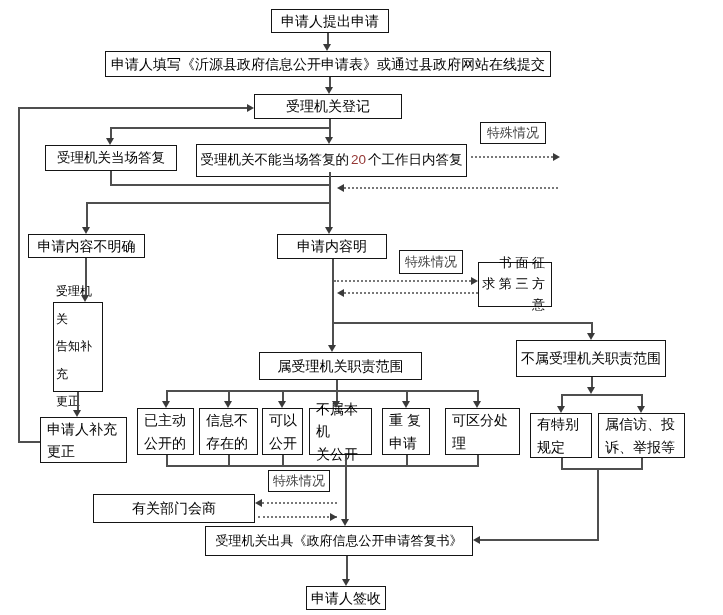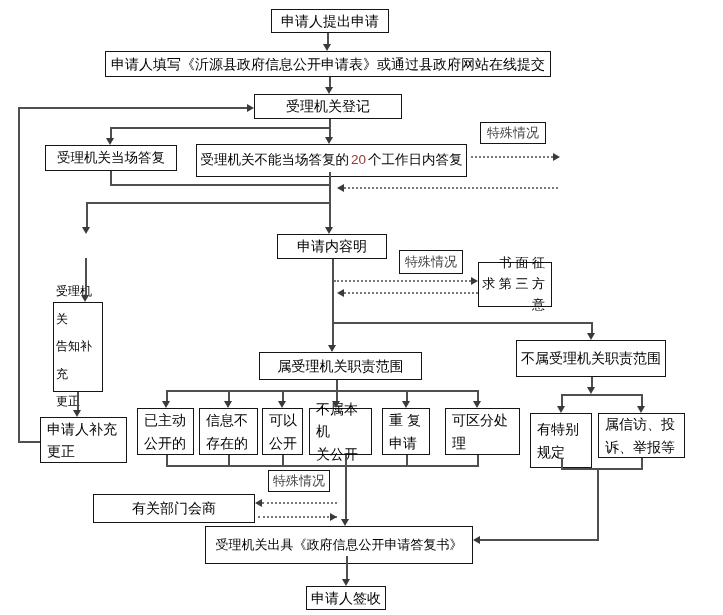--- a/index.html
+++ b/index.html
@@ -36,20 +36,21 @@
 
   <div class="box" style="left:45px;top:145px;width:132px;height:26px;font-size:13.5px">受理机关当场答复</div>
 
   <div class="box" style="left:196px;top:144px;width:271px;height:33px;font-size:13.5px">
     <span>受理机关不能当场答复的</span><span class="hi">20</span><span>个工作日内答复</span>
   </div>
 
   <div class="box muted" style="left:480px;top:122px;width:66px;height:22px">特殊情况</div>
 
 
+  <div class="box" style="left:28px;top:234px;width:117px;height:24px">申请内容不明确</div>
 
   <div class="box" style="left:277px;top:234px;width:110px;height:25px">申请内容明</div>
 
   <div class="box muted" style="left:399px;top:250px;width:64px;height:24px">特殊情况</div>
 
   <div class="box right" style="left:478px;top:262px;width:74px;height:45px;font-size:13px;line-height:1.6">书 面 征
 求 第 三 方 意</div>
 
   <div class="box left" style="left:53px;top:302px;width:50px;height:90px;font-size:12px;line-height:2.3;padding-left:2px">受理机关
 告知补充
@@ -73,31 +74,31 @@
 
   <div class="box left" style="left:382px;top:408px;width:48px;height:47px;line-height:1.6">重 复
 申请</div>
 
   <div class="box left" style="left:309px;top:408px;width:63px;height:47px;line-height:1.6">不属本机
 关公开</div>
 
   <div class="box left" style="left:445px;top:408px;width:75px;height:47px;line-height:1.6">可区分处
 理</div>
 
-  <div class="box left" style="left:530px;top:413px;width:62px;height:55px;line-height:1.6">有特别
+  <div class="box left" style="left:530px;top:413px;width:62px;height:45px;line-height:1.6">有特别
 规定</div>
 
   <div class="box left" style="left:598px;top:413px;width:87px;height:45px;line-height:1.6">属信访、投
 诉、举报等</div>
 
   <div class="box muted" style="left:268px;top:470px;width:62px;height:22px">特殊情况</div>
 
   <div class="box" style="left:93px;top:494px;width:162px;height:29px">有关部门会商</div>
 
-  <div class="box" style="left:205px;top:526px;width:268px;height:38px;font-size:13px">受理机关出具《政府信息公开申请答复书》</div>
+  <div class="box" style="left:205px;top:526px;width:268px;height:30px;font-size:13px">受理机关出具《政府信息公开申请答复书》</div>
 
   <div class="box" style="left:306px;top:586px;width:80px;height:24px">申请人签收</div>
 
   <i class="v" style="left:327px;top:33px;height:11px"></i>
   <i class="v" style="left:329px;top:77px;height:10px"></i>
   <i class="h" style="left:18px;top:107px;width:229px"></i>
   <i class="v" style="left:18px;top:107px;height:334px"></i>
   <i class="h" style="left:18px;top:441px;width:22px"></i>
   <i class="v" style="left:329px;top:119px;height:8px"></i>
   <i class="h" style="left:110px;top:127px;width:221px"></i>

